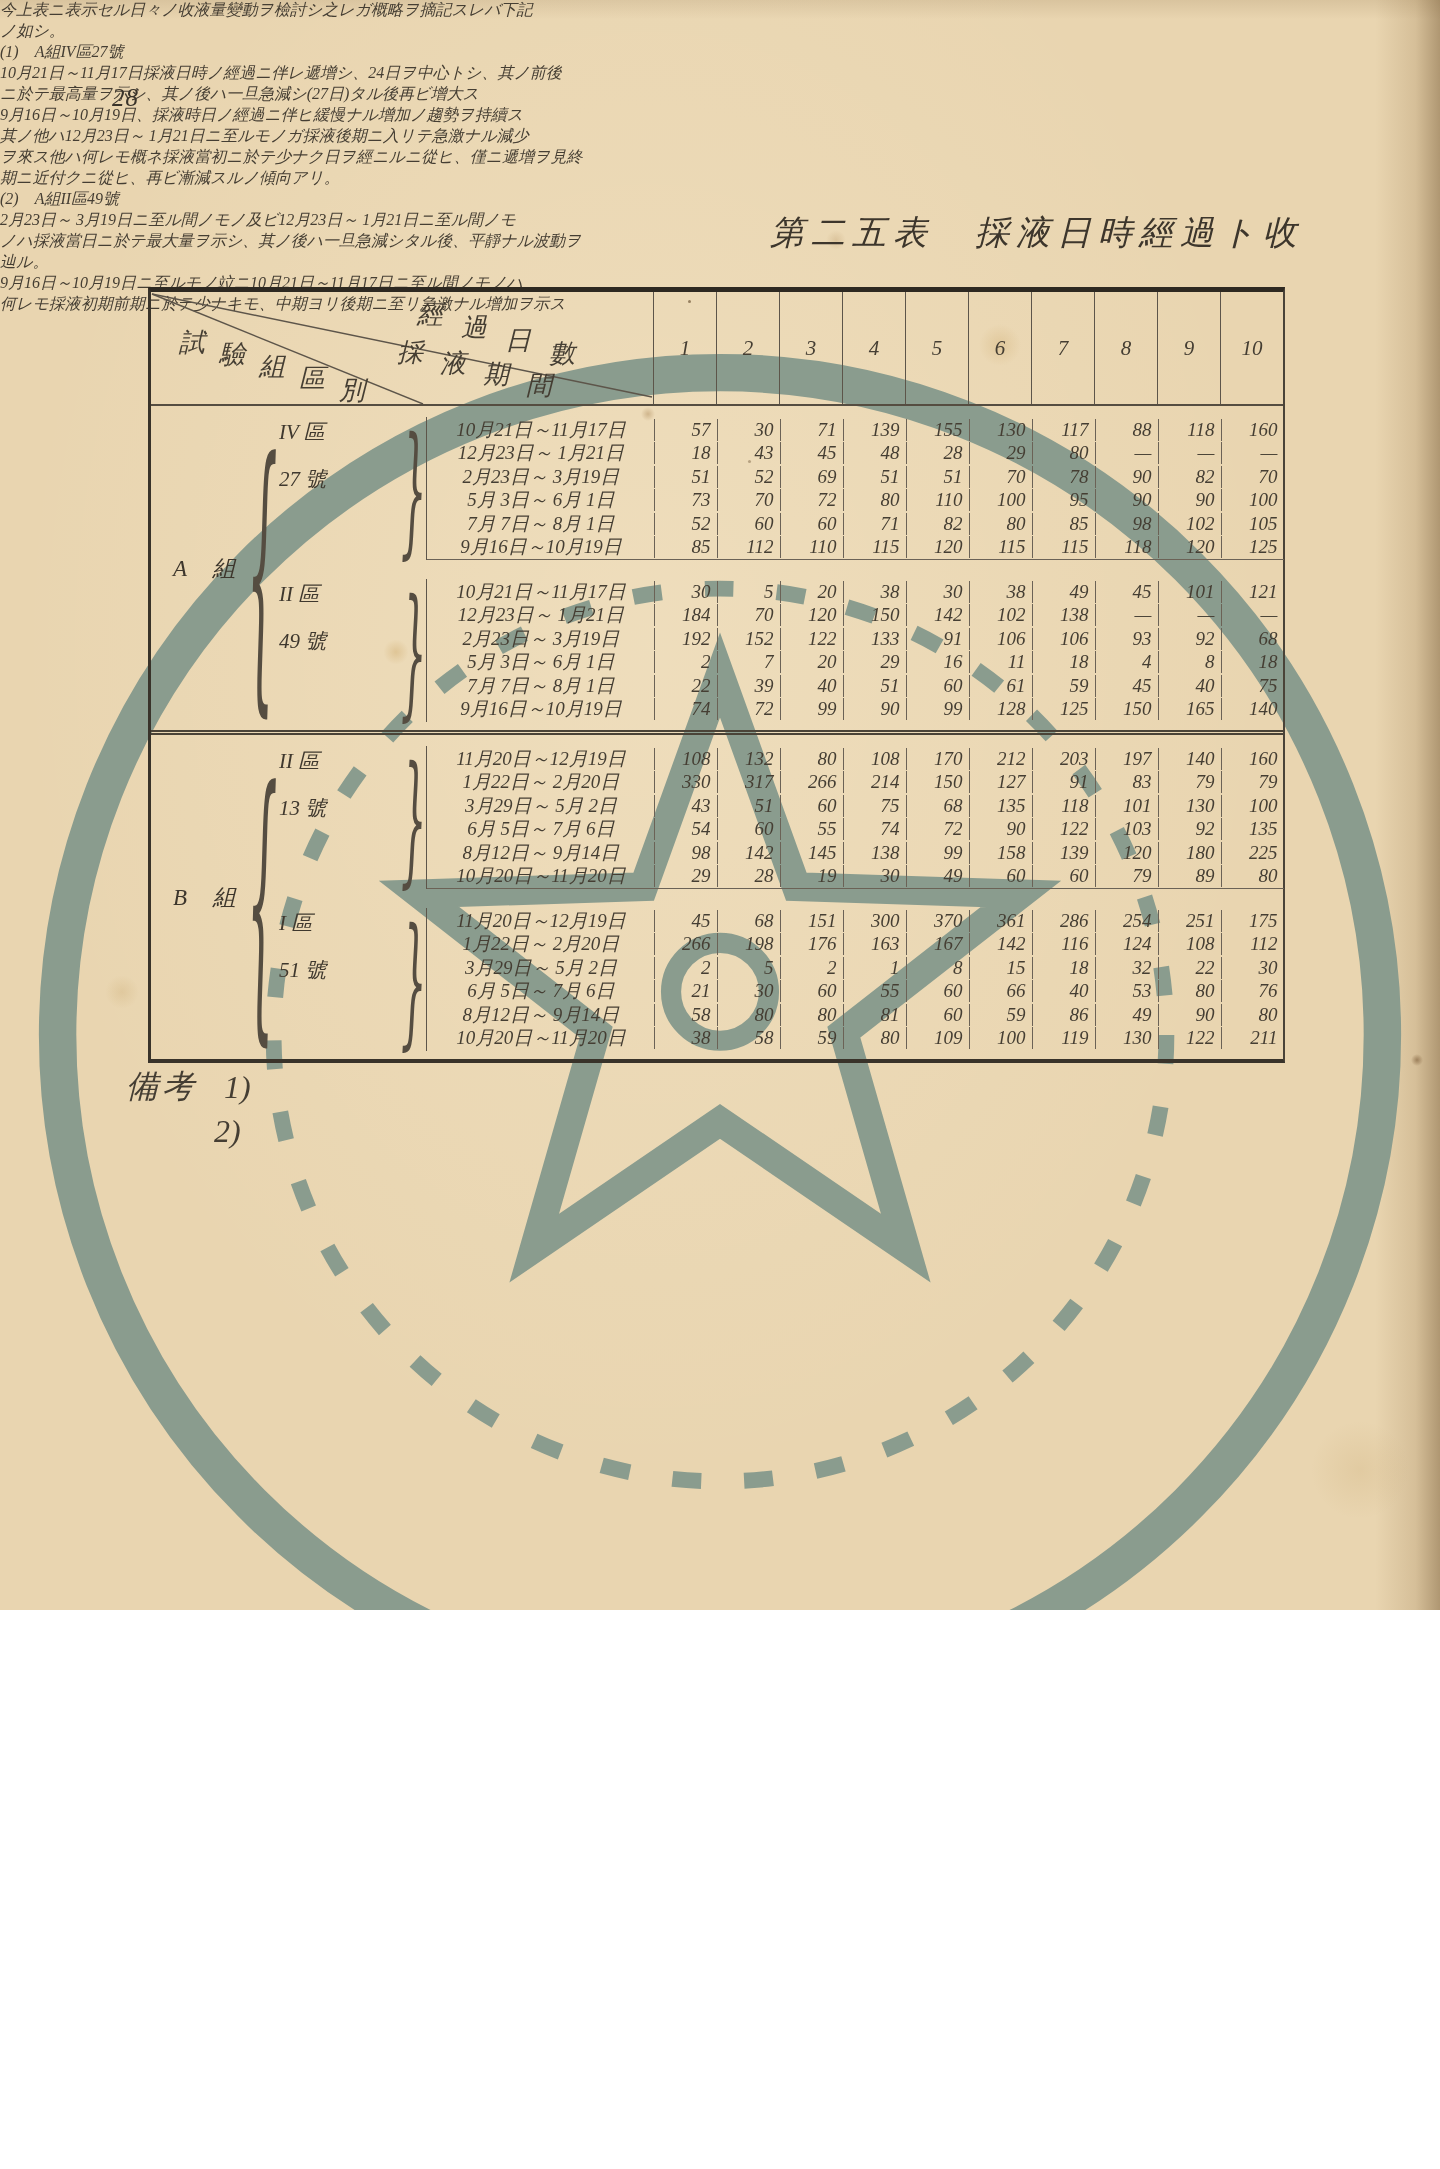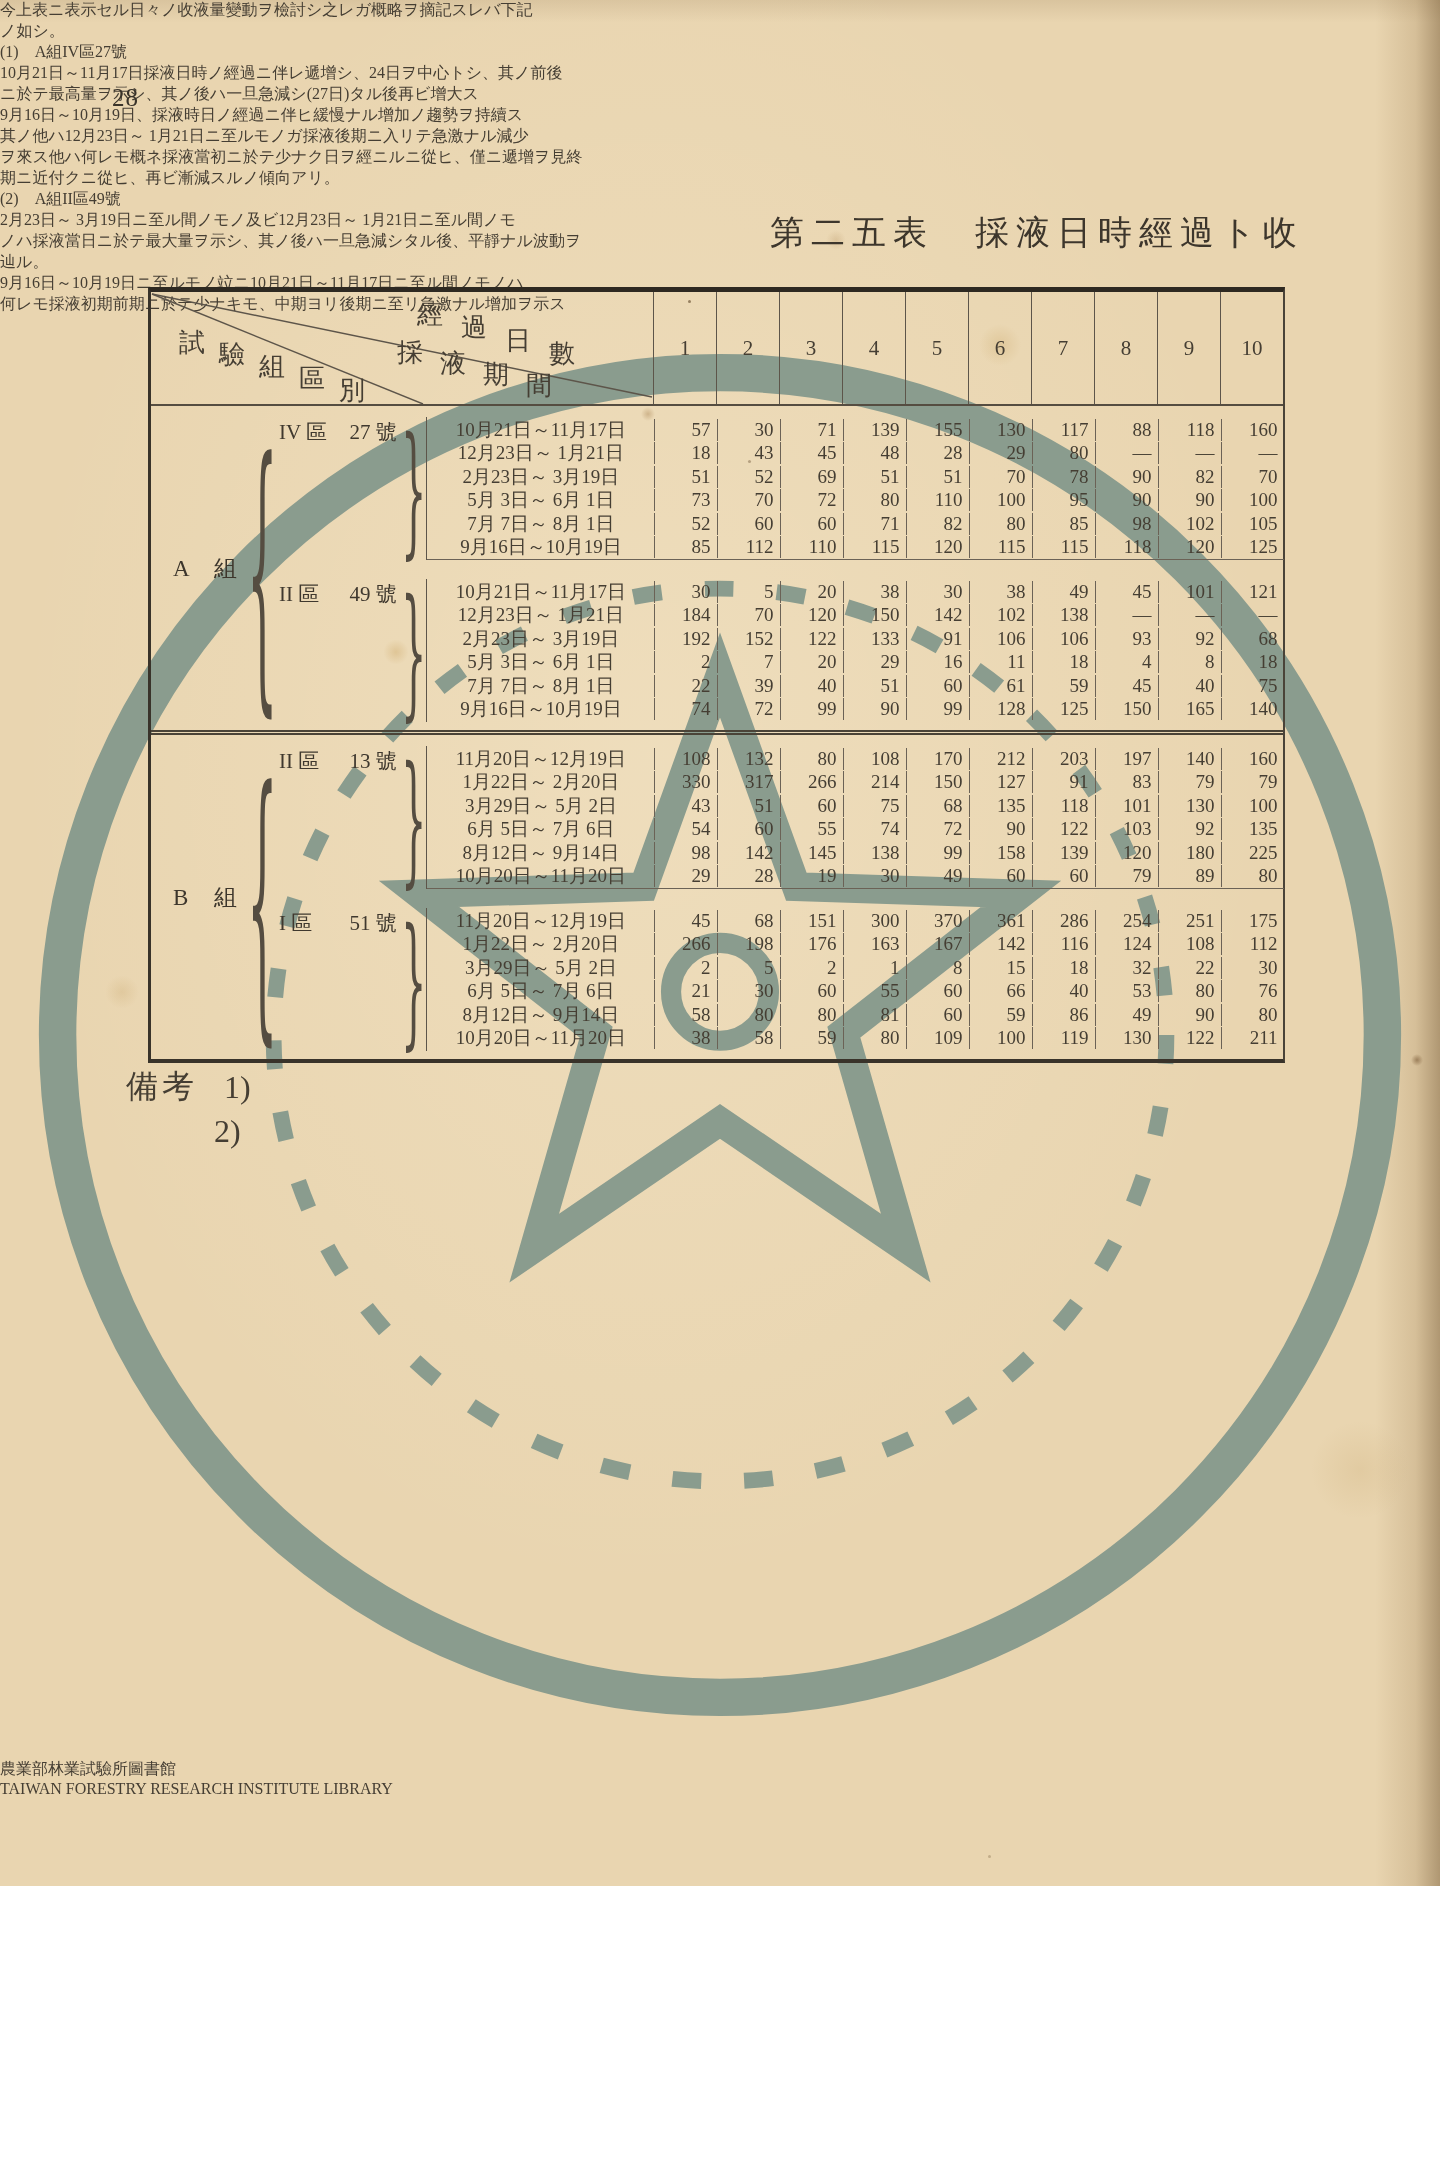--- a/index.html
+++ b/index.html
@@ -1,24 +1,25 @@
 <!DOCTYPE html>
 <html><head>
 <meta charset="utf-8">
 <style>
   html,body{margin:0;padding:0;}
   body{font-family:"Liberation Serif","DejaVu Serif",serif;}
   #page{
-    position:relative; width:1440px; height:1886px; overflow:hidden;
+    position:relative; width:1440px; height:1610px; overflow:hidden;
     background-color:#e9d5b0;
     background-image:
       radial-gradient(ellipse 900px 1200px at 45% 40%, rgba(255,246,224,0.25), rgba(255,246,224,0) 70%),
       linear-gradient(to right, rgba(120,85,40,0) 95.5%, rgba(125,90,45,0.18) 98.3%, rgba(95,65,28,0.42) 100%),
       linear-gradient(to bottom, rgba(120,90,50,0.14), rgba(120,90,50,0) 1.2%);
     color:#453e33;
+    font-style:italic;
   }
   .stains{
     position:absolute; inset:0; pointer-events:none;
     background-image:
       radial-gradient(circle 30px at 1000px 345px, rgba(184,138,58,0.20), rgba(184,138,58,0) 70%),
       radial-gradient(circle 18px at 396px 652px, rgba(186,138,56,0.26), rgba(186,138,56,0) 70%),
       radial-gradient(circle 10px at 648px 414px, rgba(140,95,40,0.30), rgba(140,95,40,0) 70%),
       radial-gradient(circle 24px at 122px 992px, rgba(176,132,58,0.16), rgba(176,132,58,0) 70%),
       radial-gradient(circle 70px at 1360px 1470px, rgba(170,128,56,0.12), rgba(170,128,56,0) 70%),
       radial-gradient(circle 46px at 95px 2052px, rgba(165,122,52,0.12), rgba(165,122,52,0) 70%),
@@ -47,21 +48,21 @@
        display:flex; align-items:center; justify-content:center; font-size:21px;}
   .group{position:relative; padding-left:118px;}
   .group + .group{border-top:5px double #4a4337;}
   .group-label{position:absolute; left:22px; top:50%; transform:translateY(-50%);
        font-size:23px; letter-spacing:10px; white-space:nowrap; color:#3d362c;}
   .group-brace{position:absolute; left:96px; top:50%; transform:translateY(-50%) scaleY(6.1);
        font-size:48px; color:#554d41; font-family:"DejaVu Serif",serif;}
   .block{display:flex; padding:12px 0 9px 0;}
   .block.b1{padding-top:11px;}
   .block.b0 .rows{border-bottom:1px solid #6b6256;}
-  .block-label{flex:0 0 132px; width:132px; display:flex; flex-direction:row;
+  .block-label{flex:0 0 132px; width:132px; display:flex; flex-direction:column;
        justify-content:flex-start; gap:19px; padding-left:10px; box-sizing:border-box;}
   .block-label span{display:flex; justify-content:space-between; width:86px;
        font-size:21px; color:#3f382e;}
   .block-brace{flex:0 0 22px; align-self:center; transform:scaleY(3.55);
        font-size:40px; color:#554d41; font-family:"DejaVu Serif",serif;}
   .rows{display:flex; flex-direction:column; width:860px; }
   .row{display:flex; height:23.5px; align-items:center;}
   .period{flex:0 0 228px; width:228px; box-sizing:border-box; text-align:center;
        border-left:1px solid #5d554a; font-size:19px; white-space:nowrap; color:#453e33;}
   .val{flex:0 0 63px; width:63px; box-sizing:border-box; text-align:right; padding-right:7px;

